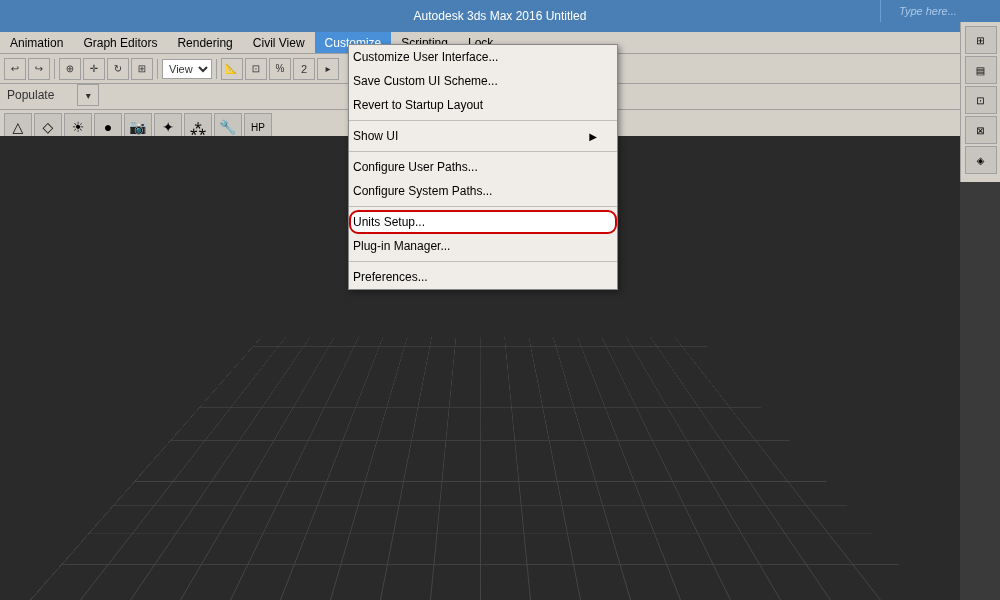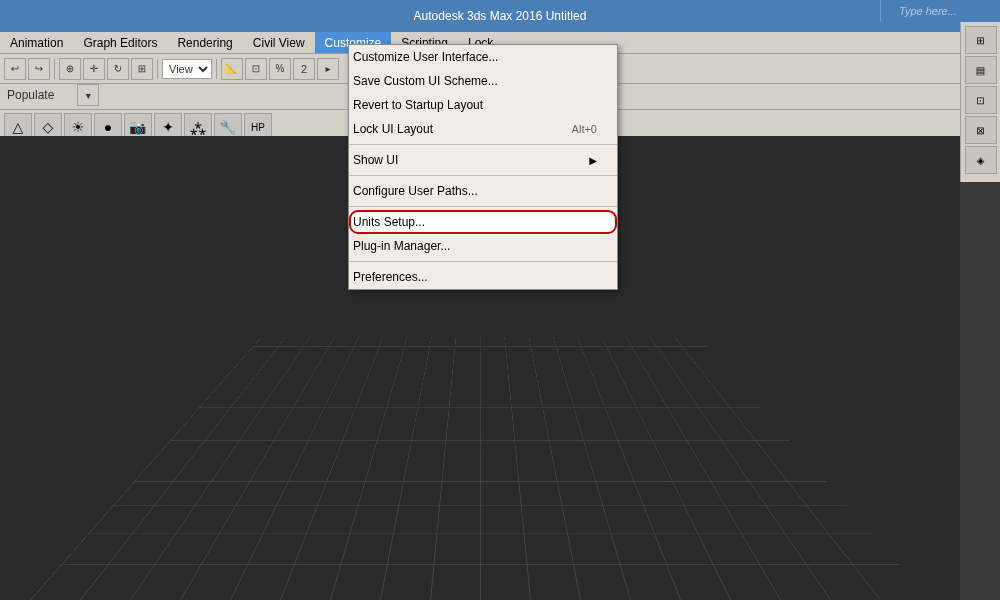--- a/index.html
+++ b/index.html
@@ -315,32 +315,31 @@
 <div id="dropdown">
     <div class="dd-item">
       <span>Customize User Interface...</span>
     </div>
     <div class="dd-item">
       <span>Save Custom UI Scheme...</span>
     </div>
     <div class="dd-item">
       <span>Revert to Startup Layout</span>
     </div>
-    <div class="dd-item">
-      <span>Lock UI Layout</span>
-      <span class="shortcut">Alt+0</span>
-    </div>
     <div class="dd-separator"></div>
     <div class="dd-item">
       <span>Show UI</span>
       <span class="dd-arrow">▶</span>
     </div>
     <div class="dd-separator"></div>
     <div class="dd-item">
       <span>Configure User Paths...</span>
+    </div>
+    <div class="dd-item">
+      <span>Configure System Paths...</span>
     </div>
     <div class="dd-separator"></div>
     <div class="dd-item highlighted">
       <span>Units Setup...</span>
     </div>
     <div class="dd-item">
       <span>Plug-in Manager...</span>
     </div>
     <div class="dd-separator"></div>
     <div class="dd-item">

